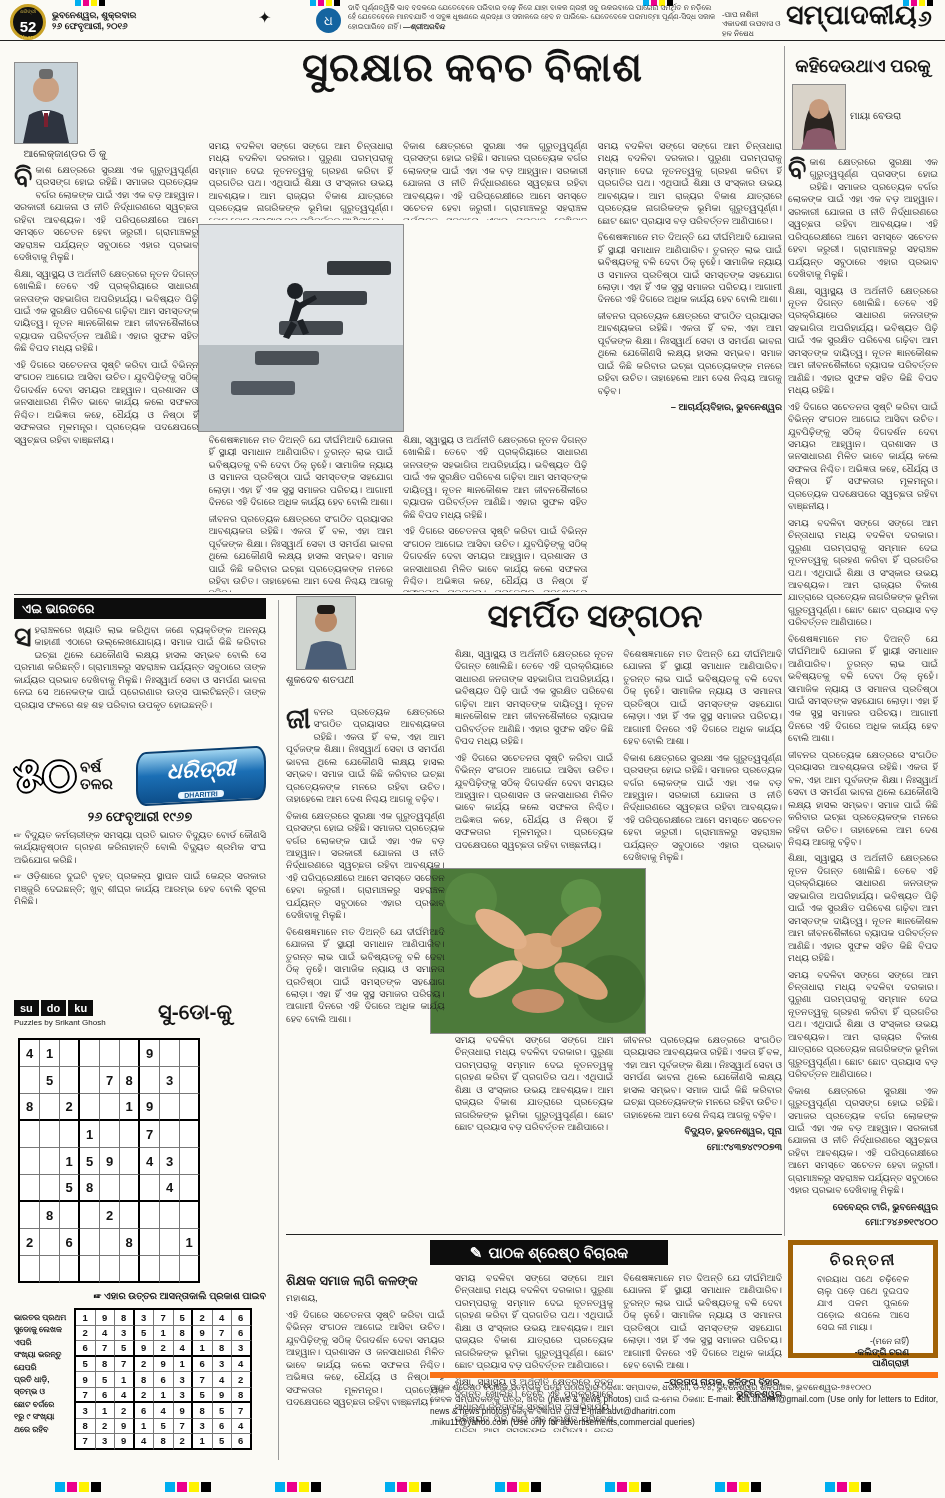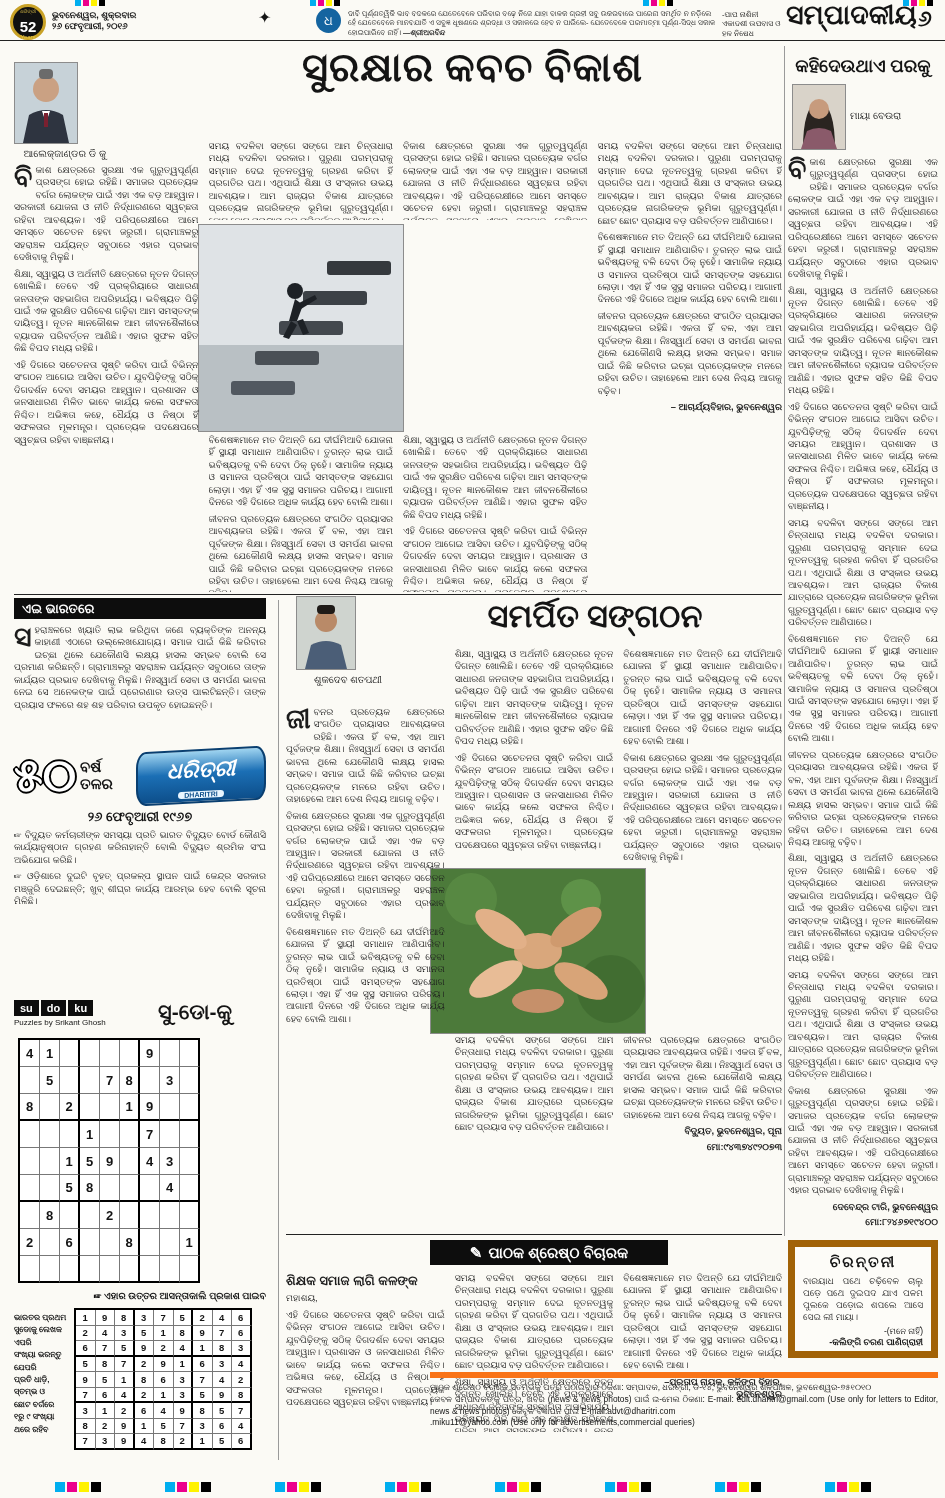--- a/index.html
+++ b/index.html
@@ -19,21 +19,21 @@
   
   .logo-badge{position:absolute;left:10px;top:4px;width:36px;height:36px;border-radius:50%;
     background:#111;border:3px solid #c9a227;box-sizing:border-box;color:#fff;text-align:center;}
   .logo-badge .yr{font-size:15px;font-weight:bold;line-height:1;margin-top:5px;}
   .logo-badge .yl{font-size:6px;color:#e8c84a;line-height:1;}
   .logo-badge .nm{font-size:5px;color:#e8c84a;line-height:1;margin-top:2px;}
   .dateline{position:absolute;left:52px;top:10px;font-size:9px;font-weight:bold;line-height:1.25;}
   .emblem{position:absolute;left:258px;top:8px;font-size:16px;}
   .qlogo{position:absolute;left:316px;top:8px;width:25px;height:25px;border-radius:50%;
     background:#1464a0;color:#fff;font-size:13px;text-align:center;line-height:25px;}
-  .mast-quote{position:absolute;left:348px;top:9px;width:368px;font-size:7.4px;line-height:1.25;color:#222;}
+  .mast-quote{position:absolute;left:348px;top:3px;width:368px;font-size:7.4px;line-height:1.25;color:#222;}
   .mast-note{position:absolute;left:722px;top:10px;width:60px;font-size:7.6px;line-height:1.25;}
   .section-title{position:absolute;left:786px;top:0px;font-size:27px;font-weight:bold;
     font-family:"Liberation Serif",serif;}
   .page-num{position:absolute;left:918px;top:6px;font-size:22px;font-weight:bold;}
   
   .h1{position:absolute;left:200px;top:44px;width:545px;text-align:center;font-size:40px;
       font-weight:bold;font-family:"Liberation Serif",serif;letter-spacing:1px;}
   .h2{position:absolute;left:430px;top:598px;width:330px;text-align:center;font-size:32px;
       font-weight:bold;font-family:"Liberation Serif",serif;}
   .h3{position:absolute;left:788px;top:56px;width:150px;text-align:center;font-size:18px;
@@ -56,21 +56,21 @@
   .fy-barrel .s{font-size:7px;background:#eaf6ff;color:#0d4e8a;display:inline-block;padding:0 6px;border-radius:4px;font-weight:bold;}
   .fy-date{font-size:13px;font-weight:bold;text-align:center;margin:6px 0 4px;}
   
   .sdk-logo{display:flex;gap:2px;}
   .sdk-logo span{background:#0d0d0d;color:#fff;font-weight:bold;font-size:11px;padding:2px 6px;}
   .sdk-title{font-size:21px;font-weight:bold;}
   .grid{display:grid;background:#fff;}
   .cell{display:flex;align-items:center;justify-content:center;font-weight:bold;
         border-right:1px solid #777;border-bottom:1px solid #777;box-sizing:border-box;} .cell.br{border-right:2px solid #000;} .cell.bb{border-bottom:2px solid #000;}
   
-  .chi-box{border:7px solid #a16207;box-sizing:border-box;padding:6px 8px;background:#fdfcf8;}
+  .chi-box{border:5px solid #a16207;box-sizing:border-box;padding:6px 24px;background:#fdfcf8;}
   .chi-title{text-align:center;font-weight:bold;font-size:15px;margin-bottom:4px;letter-spacing:2px;}
   .footer-box{border-top:6px solid #f97316;padding-top:4px;font-size:8.4px;line-height:1.4;text-align:justify;}
   .mark-group{position:absolute;display:flex;gap:2px;}
   .mark-group span{display:block;}
 </style>
 </head>
 <body>
 
 <div class="page">
 
@@ -218,21 +218,21 @@
 
   <div class="h2">ସମର୍ପିତ ସଙ୍ଗଠନ</div>
   <div class="abs photo" style="left:296px;top:596px;width:60px;height:74px;">
     <svg width="58" height="72" viewBox="0 0 58 72">
       <rect width="58" height="72" fill="#cfd4cf"></rect>
       <circle cx="29" cy="24" r="11" fill="#b98a68"></circle>
       <rect x="20" y="8" width="18" height="9" rx="4" fill="#1f1b18"></rect>
       <path d="M8 72 L14 48 Q29 40 44 48 L50 72 Z" fill="#4b5e77"></path>
     </svg>
   </div>
-  <div class="abs byline" style="left:286px;top:674px;width:120px;margin-left:28px;">ଶୁକଦେବ ଶତପଥୀ</div>
+  <div class="abs byline" style="left:286px;top:674px;width:120px;">ଶୁକଦେବ ଶତପଥୀ</div>
 
   <div class="abs photo" style="left:430px;top:868px;width:216px;height:166px;">
     <svg width="214" height="164" viewBox="0 0 214 164">
       <rect width="214" height="164" fill="#4c7a3a"></rect>
       <circle cx="40" cy="30" r="26" fill="#5c8f46" opacity=".7"></circle>
       <circle cx="180" cy="120" r="34" fill="#3f6a30" opacity=".8"></circle>
       <circle cx="150" cy="30" r="20" fill="#6aa152" opacity=".6"></circle>
       <ellipse cx="107" cy="82" rx="24" ry="18" fill="#d9a77c"></ellipse>
       <ellipse cx="70" cy="60" rx="30" ry="13" transform="rotate(35 70 60)" fill="#e2b088"></ellipse>
       <ellipse cx="145" cy="58" rx="30" ry="13" transform="rotate(-35 145 58)" fill="#cf9a6e"></ellipse>

